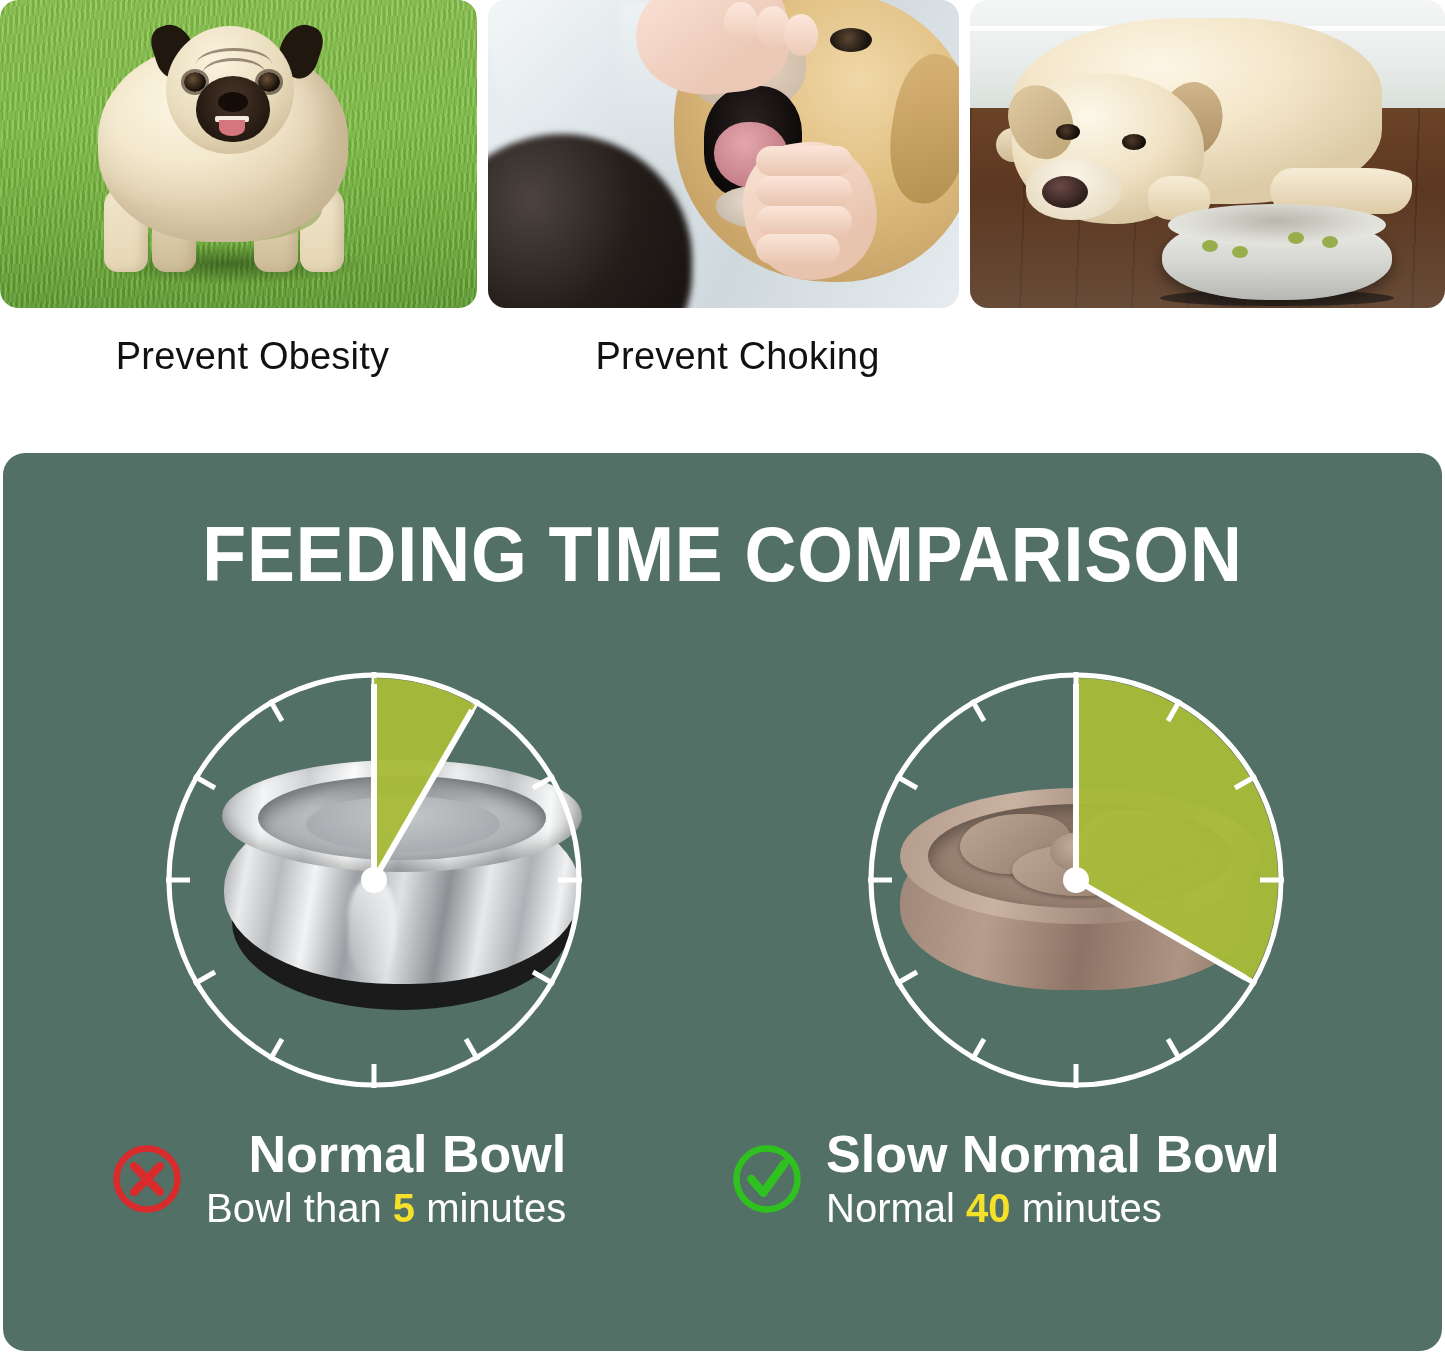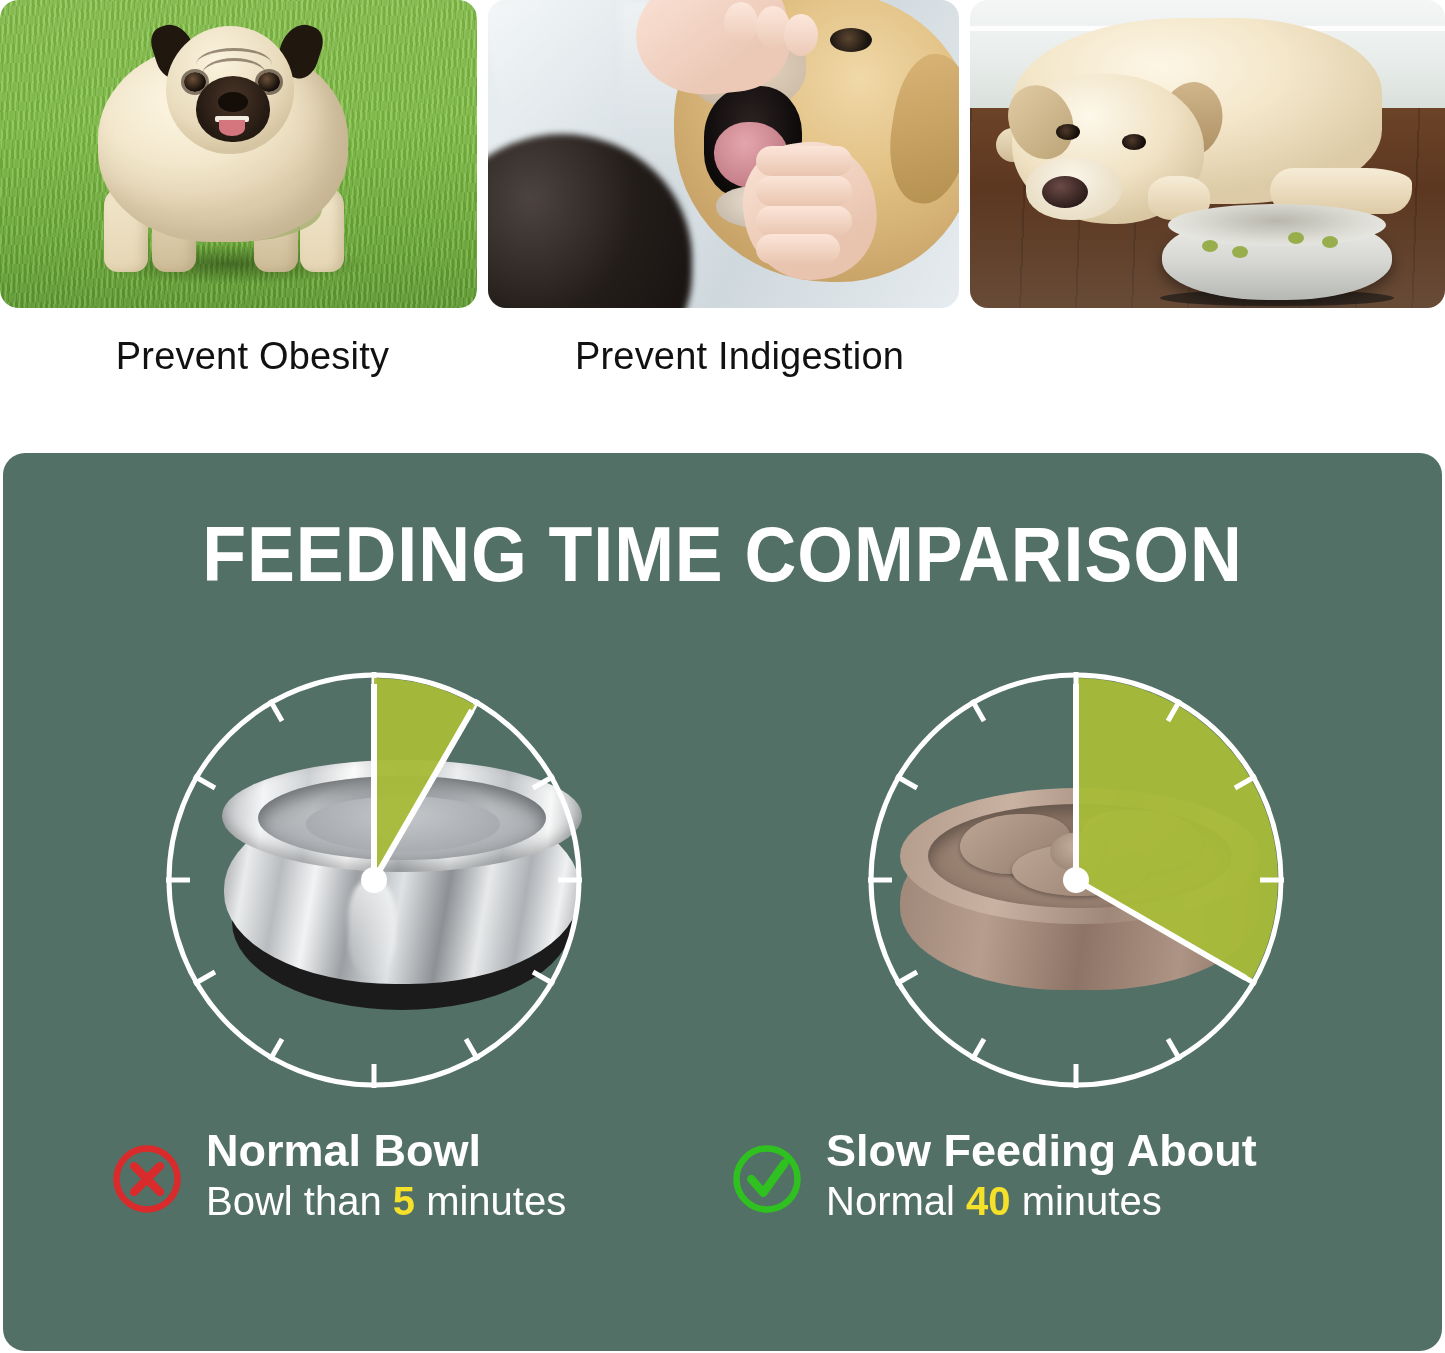--- a/index.html
+++ b/index.html
@@ -536,24 +536,25 @@
 
   
   .label-block { position: absolute; }
   .label-block.lb-left  { left: 110px; top: 1128px; }
   .label-block.lb-right { left: 730px; top: 1128px; }
   .label-row { display: flex; align-items: flex-start; }
   .badge { width: 74px; height: 74px; flex: 0 0 auto; margin-top: 14px; }
   .label-text { margin-left: 22px; }
   .label-title {
     color: #ffffff;
-    font-size: 45px;
+    font-size: 52px;
     font-weight: bold;
     line-height: 1.02;
     white-space: nowrap;
+    text-align: right;
   }
   .label-sub {
     color: #ffffff;
     font-size: 40px;
     line-height: 1.18;
     white-space: nowrap;
     margin-top: 4px;
   }
   .hl-num { color: #f5e02a; font-weight: bold; }
 </style>
@@ -630,21 +631,21 @@
     <div class="bowl3-rim"></div>
     <div class="bowl3-food g1"></div>
     <div class="bowl3-food g2"></div>
     <div class="bowl3-food g3"></div>
     <div class="bowl3-food g4"></div>
   </div>
 </div>
 
 <div class="captions">
   <div class="caption c1">Prevent Obesity</div>
-  <div class="caption c3">Prevent Indigestion</div>
+  <div class="caption c2">Prevent Choking</div>
 </div>
 
 <div class="panel">
   <div class="panel-title">FEEDING TIME COMPARISON</div>
 </div>
 
 <div class="steel">
   <div class="steel-base"></div>
   <div class="steel-body"></div>
   <div class="steel-rim"></div>
@@ -727,19 +728,19 @@
   </div>
 </div>
 
 <div class="label-block lb-right">
   <div class="label-row">
     <svg class="badge" viewBox="0 0 80 80">
       <circle cx="40" cy="40" r="33" fill="none" stroke="#2fc11f" stroke-width="7"></circle>
       <polyline points="23,40 36,55 59,23" fill="none" stroke="#2fc11f" stroke-width="9" stroke-linecap="round" stroke-linejoin="round"></polyline>
     </svg>
     <div class="label-text">
-      <div class="label-title">Slow Feeding About</div>
+      <div class="label-title">Slow Normal Bowl</div>
       <div class="label-sub">
         <span>Normal </span><span class="hl-num">40</span><span> minutes</span>
       </div>
     </div>
   </div>
 </div>
 
 </body></html>

